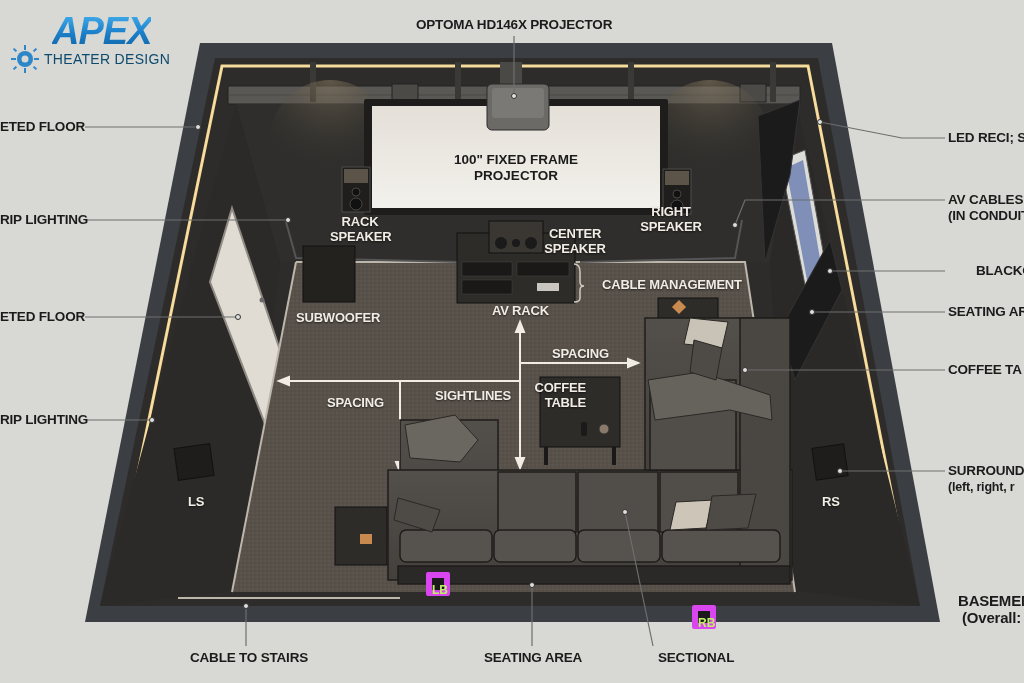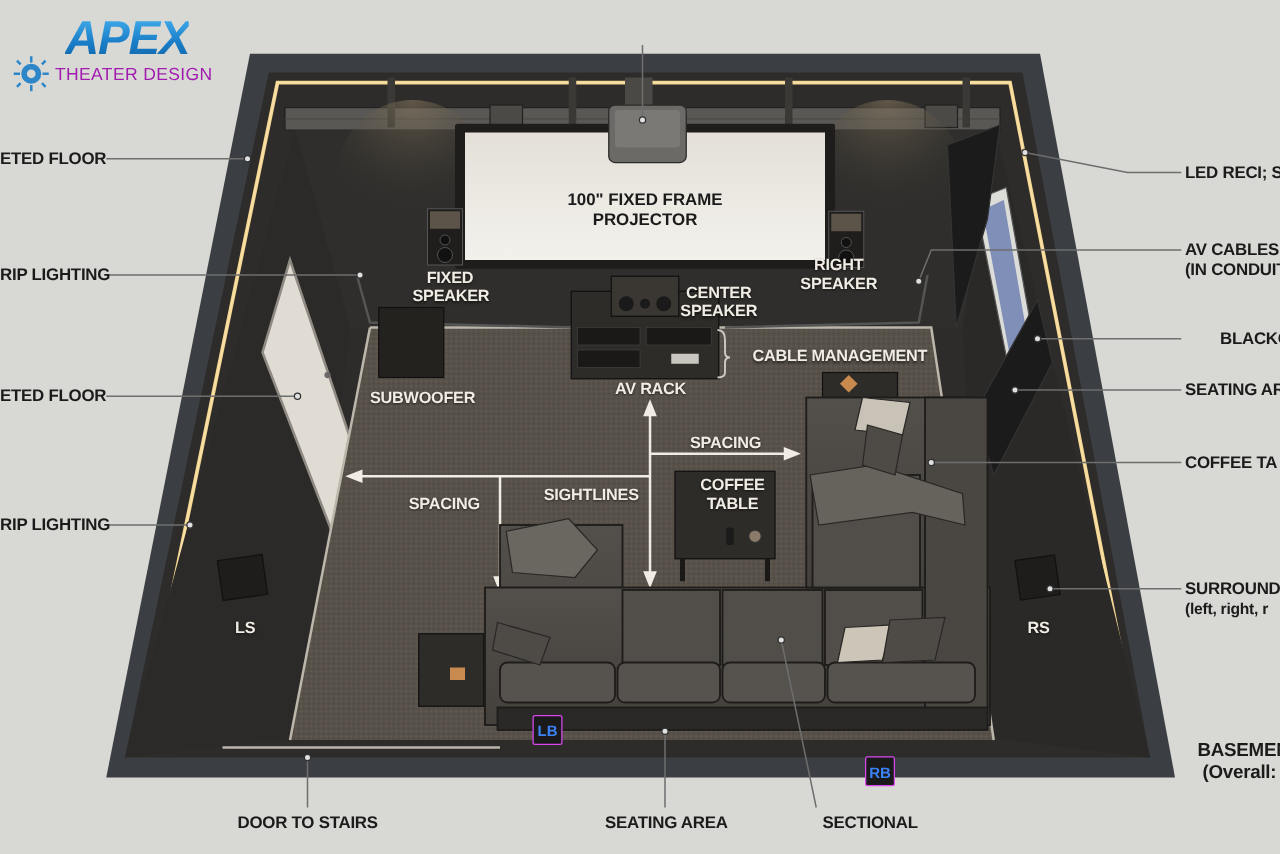--- a/index.html
+++ b/index.html
@@ -17,21 +17,21 @@
     position: absolute; left: 42px; top: 2px;
     font-size: 38px; font-weight: bold; letter-spacing: -1px;
     color: #1d8fd6;
     background: linear-gradient(180deg, #4ab6f2 0%, #1a7ec8 55%, #0f5f9e 100%);
     -webkit-background-clip: text; background-clip: text;
     -webkit-text-fill-color: transparent;
     font-style: italic;
   }
   .logo-sub {
     position: absolute; left: 34px; top: 43px;
-    font-size: 14px; color: #a21caf; letter-spacing: 0.3px;
+    font-size: 14px; color: #0c4a6e; letter-spacing: 0.3px;
   }
   .logo-icon { position: absolute; left: 0; top: 36px; width: 30px; height: 30px; }
 
   .callout {
     position: absolute;
     font-weight: bold;
     font-size: 13.5px;
     color: #1b1b1b;
     white-space: nowrap;
     line-height: 16px;
@@ -53,28 +53,28 @@
     font-weight: bold;
     font-size: 13.5px;
     color: #1b1b1b;
     text-align: center;
     line-height: 16px;
     white-space: nowrap;
   }
   .badge {
     position: absolute;
     background: #1a1a1a;
-    color: #3b82f6;
+    color: #bef264;
     font-weight: bold;
     font-size: 12px;
     width: 24px; height: 24px;
     line-height: 24px;
     text-align: center;
     border-radius: 2px;
-    border: 1px solid #d946ef;
+    border: 6px solid #d946ef;
   }
 </style>
 </head>
 <body>
 
 <div class="stage">
 
   <svg class="room" width="1024" height="683" viewBox="0 0 1024 683">
     <defs>
       <pattern id="carpetPat" width="4" height="4" patternUnits="userSpaceOnUse">
@@ -274,20 +274,21 @@
         <rect x="24" y="4" width="2" height="4" transform="rotate(45 25 6)"></rect>
         <rect x="4" y="22" width="2" height="4" transform="rotate(45 5 24)"></rect>
         <rect x="24" y="22" width="2" height="4" transform="rotate(-45 25 24)"></rect>
       </g>
       <circle cx="15" cy="15" r="3.5" fill="#d8d8d5"></circle>
     </svg>
     <div class="logo-apex">APEX</div>
     <div class="logo-sub">THEATER DESIGN</div>
   </div>
 
+  <div class="callout" style="left:416px; top:17px;">OPTOMA HD146X PROJECTOR</div>
 
   <div class="screen-label" style="left:430px; top:152px; width:172px;">
     <div>100" FIXED FRAME</div>
     <div>PROJECTOR</div>
   </div>
 
   <div class="callout" style="left:0px; top:119px;">ETED FLOOR</div>
   <div class="callout" style="left:0px; top:212px;">RIP LIGHTING</div>
   <div class="callout" style="left:0px; top:309px;">ETED FLOOR</div>
   <div class="callout" style="left:0px; top:412px;">RIP LIGHTING</div>
@@ -310,43 +311,43 @@
   </div>
   <div class="callout" style="left:948px; top:463px;">
     <div>SURROUND</div>
     <div class="sub" style="font-size:12.5px;">(left, right, r</div>
   </div>
   <div class="callout" style="left:958px; top:592px; font-size:15px; line-height:17px;">
     <div>BASEMEN</div>
     <div style="padding-left:4px;">(Overall:</div>
   </div>
 
-  <div class="callout" style="left:190px; top:650px;">DOOR TO STAIRS</div>
+  <div class="callout" style="left:190px; top:650px;">CABLE TO STAIRS</div>
   <div class="callout" style="left:484px; top:650px;">SEATING AREA</div>
   <div class="callout" style="left:658px; top:650px;">SECTIONAL</div>
 
   <div class="in-label" style="left:330px; top:214px; width:60px;">
-    <div>FIXED</div>
+    <div>RACK</div>
     <div>SPEAKER</div>
   </div>
   <div class="in-label" style="left:544px; top:226px; width:62px;">
     <div>CENTER</div>
     <div>SPEAKER</div>
   </div>
   <div class="in-label" style="left:640px; top:204px; width:62px;">
     <div>RIGHT</div>
     <div>SPEAKER</div>
   </div>
   <div class="in-label" style="left:296px; top:310px;">SUBWOOFER</div>
   <div class="in-label" style="left:492px; top:303px;text-align:right;">AV RACK</div>
   <div class="in-label" style="left:590px; top:277px;margin-left:12px;">CABLE MANAGEMENT</div>
   <div class="in-label" style="left:435px; top:356px;margin-top:32px;">SIGHTLINES</div>
   <div class="in-label" style="left:552px; top:346px;">SPACING</div>
   <div class="in-label" style="left:327px; top:395px;">SPACING</div>
-  <div class="in-label" style="left:556px; top:380px; width:60px;">
+  <div class="in-label" style="left:526px; top:380px; width:60px;text-align:right;">
     <div>COFFEE</div>
     <div>TABLE</div>
   </div>
   <div class="in-label" style="left:188px; top:494px;">LS</div>
   <div class="in-label" style="left:822px; top:494px;">RS</div>
 
   <div class="badge" style="left:426px; top:572px;">LB</div>
   <div class="badge" style="left:692px; top:572px;margin-top:33px;">RB</div>
 
 </div>

